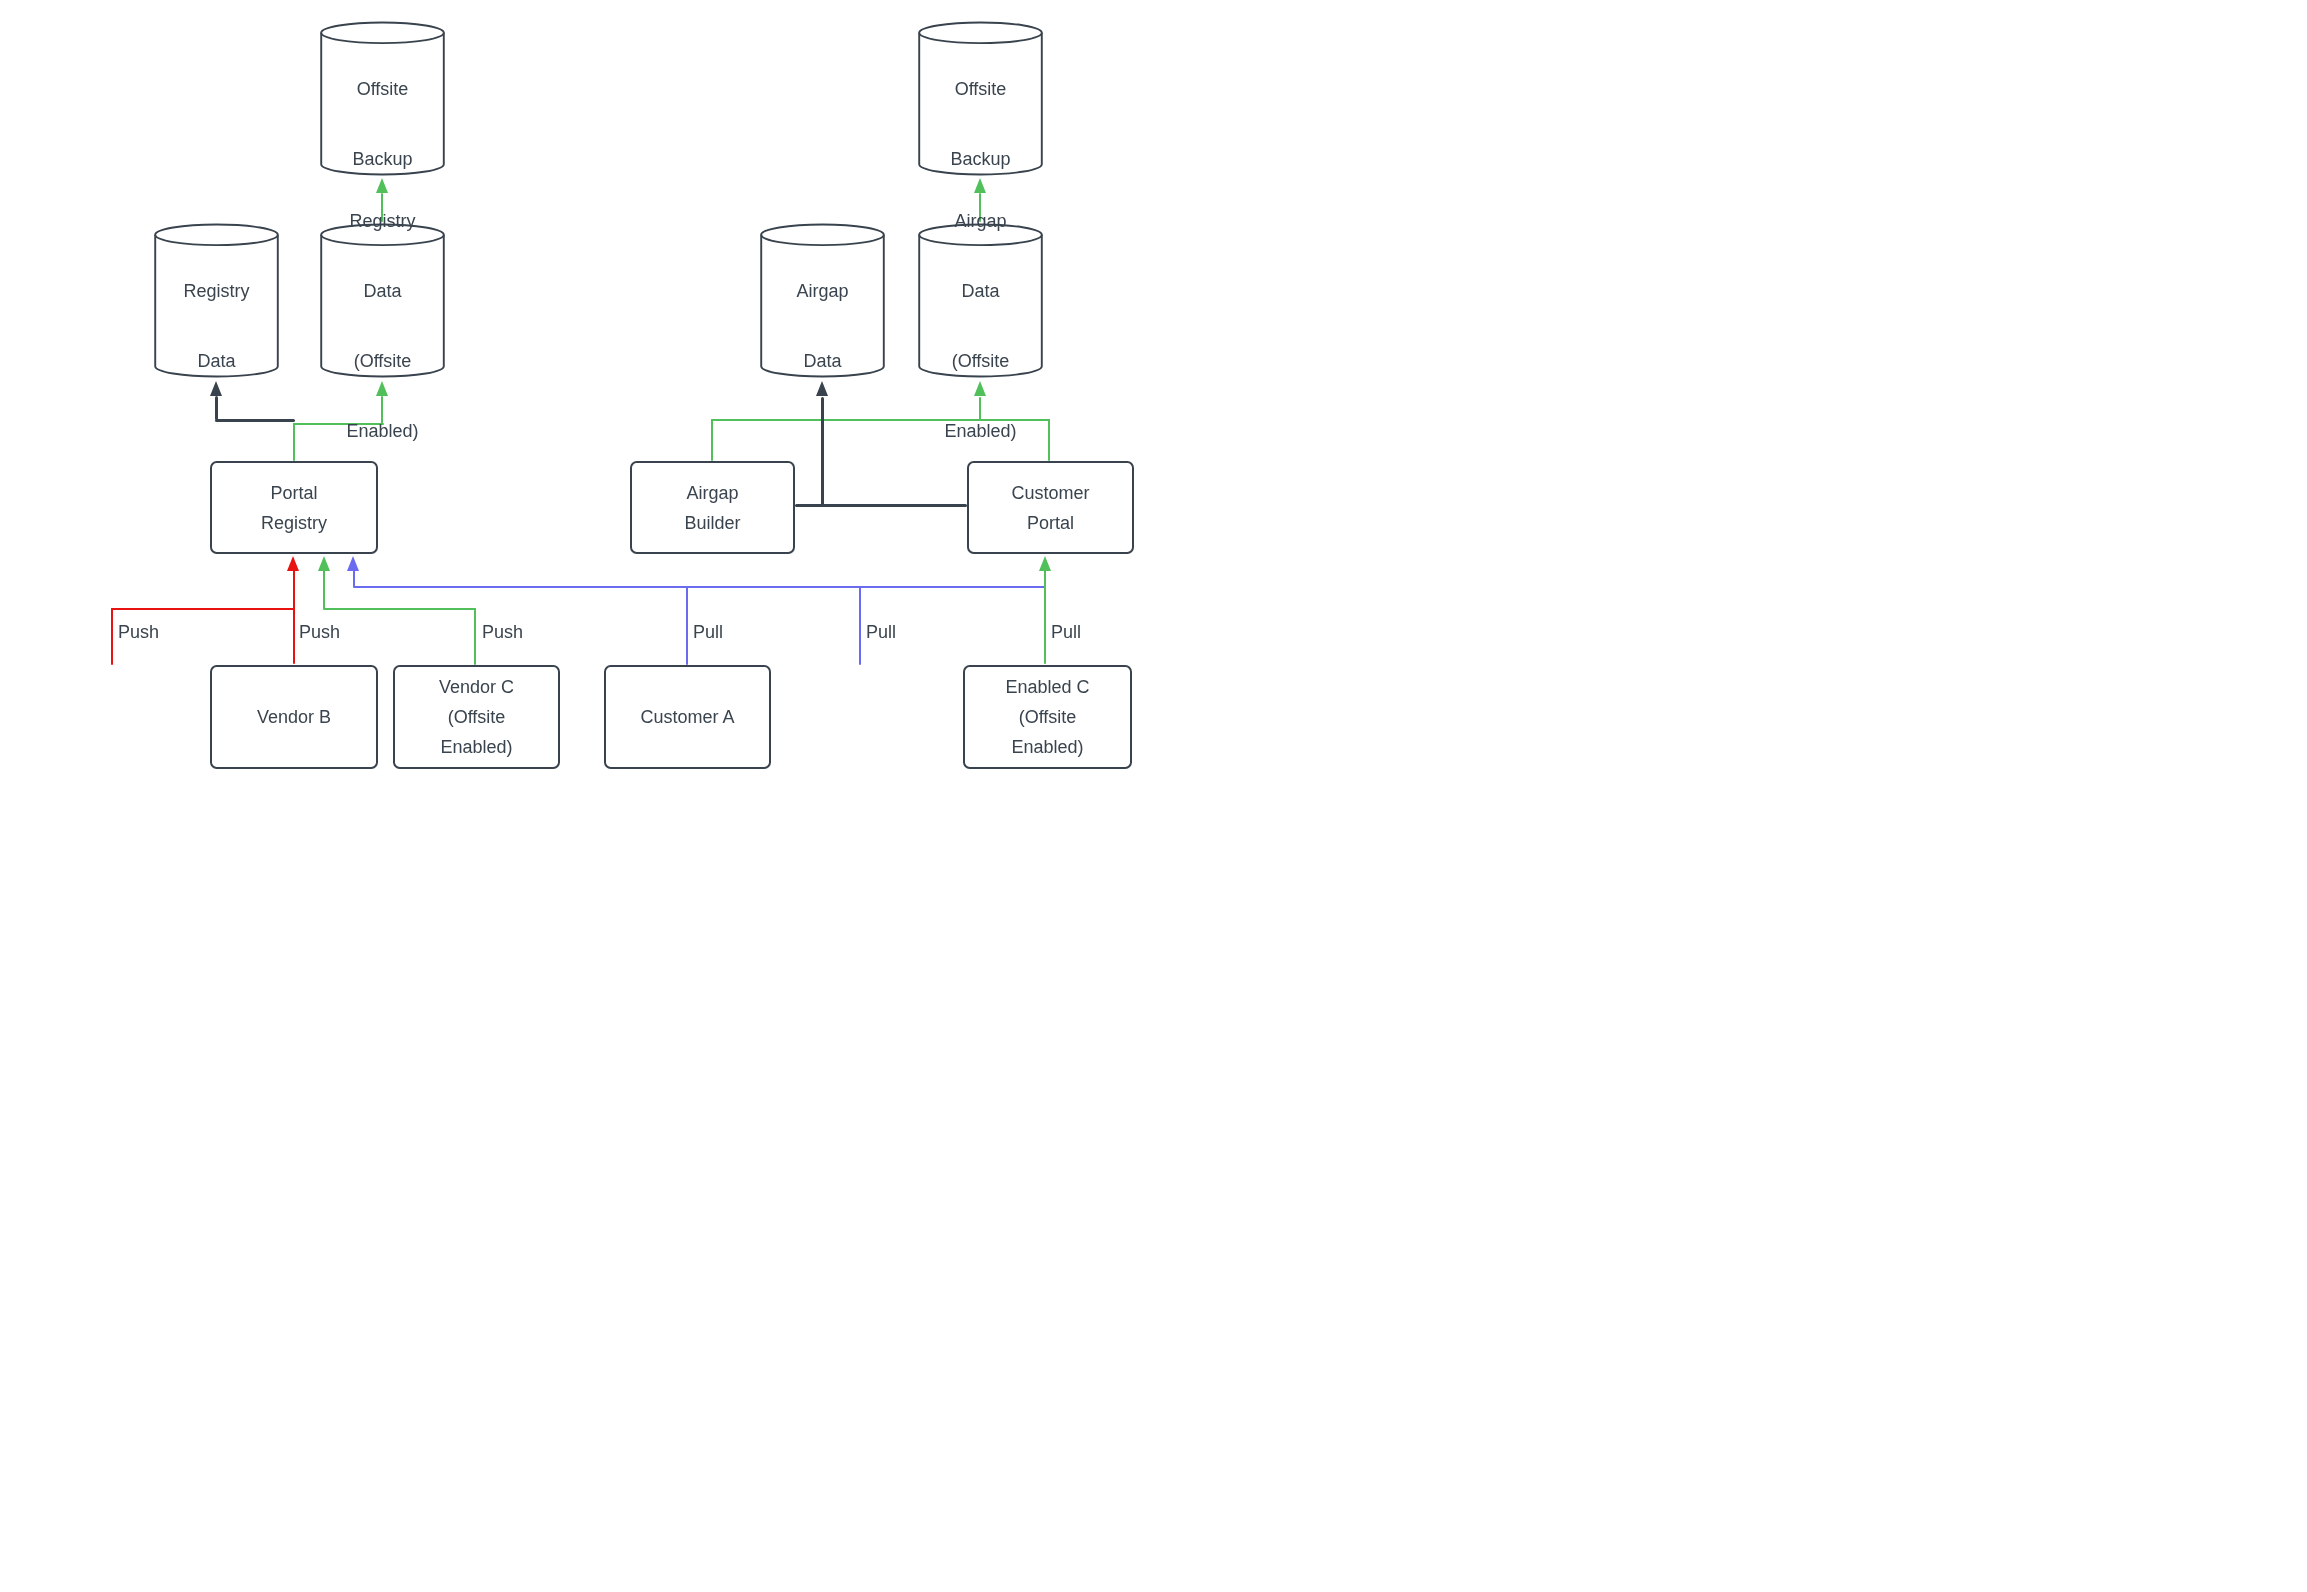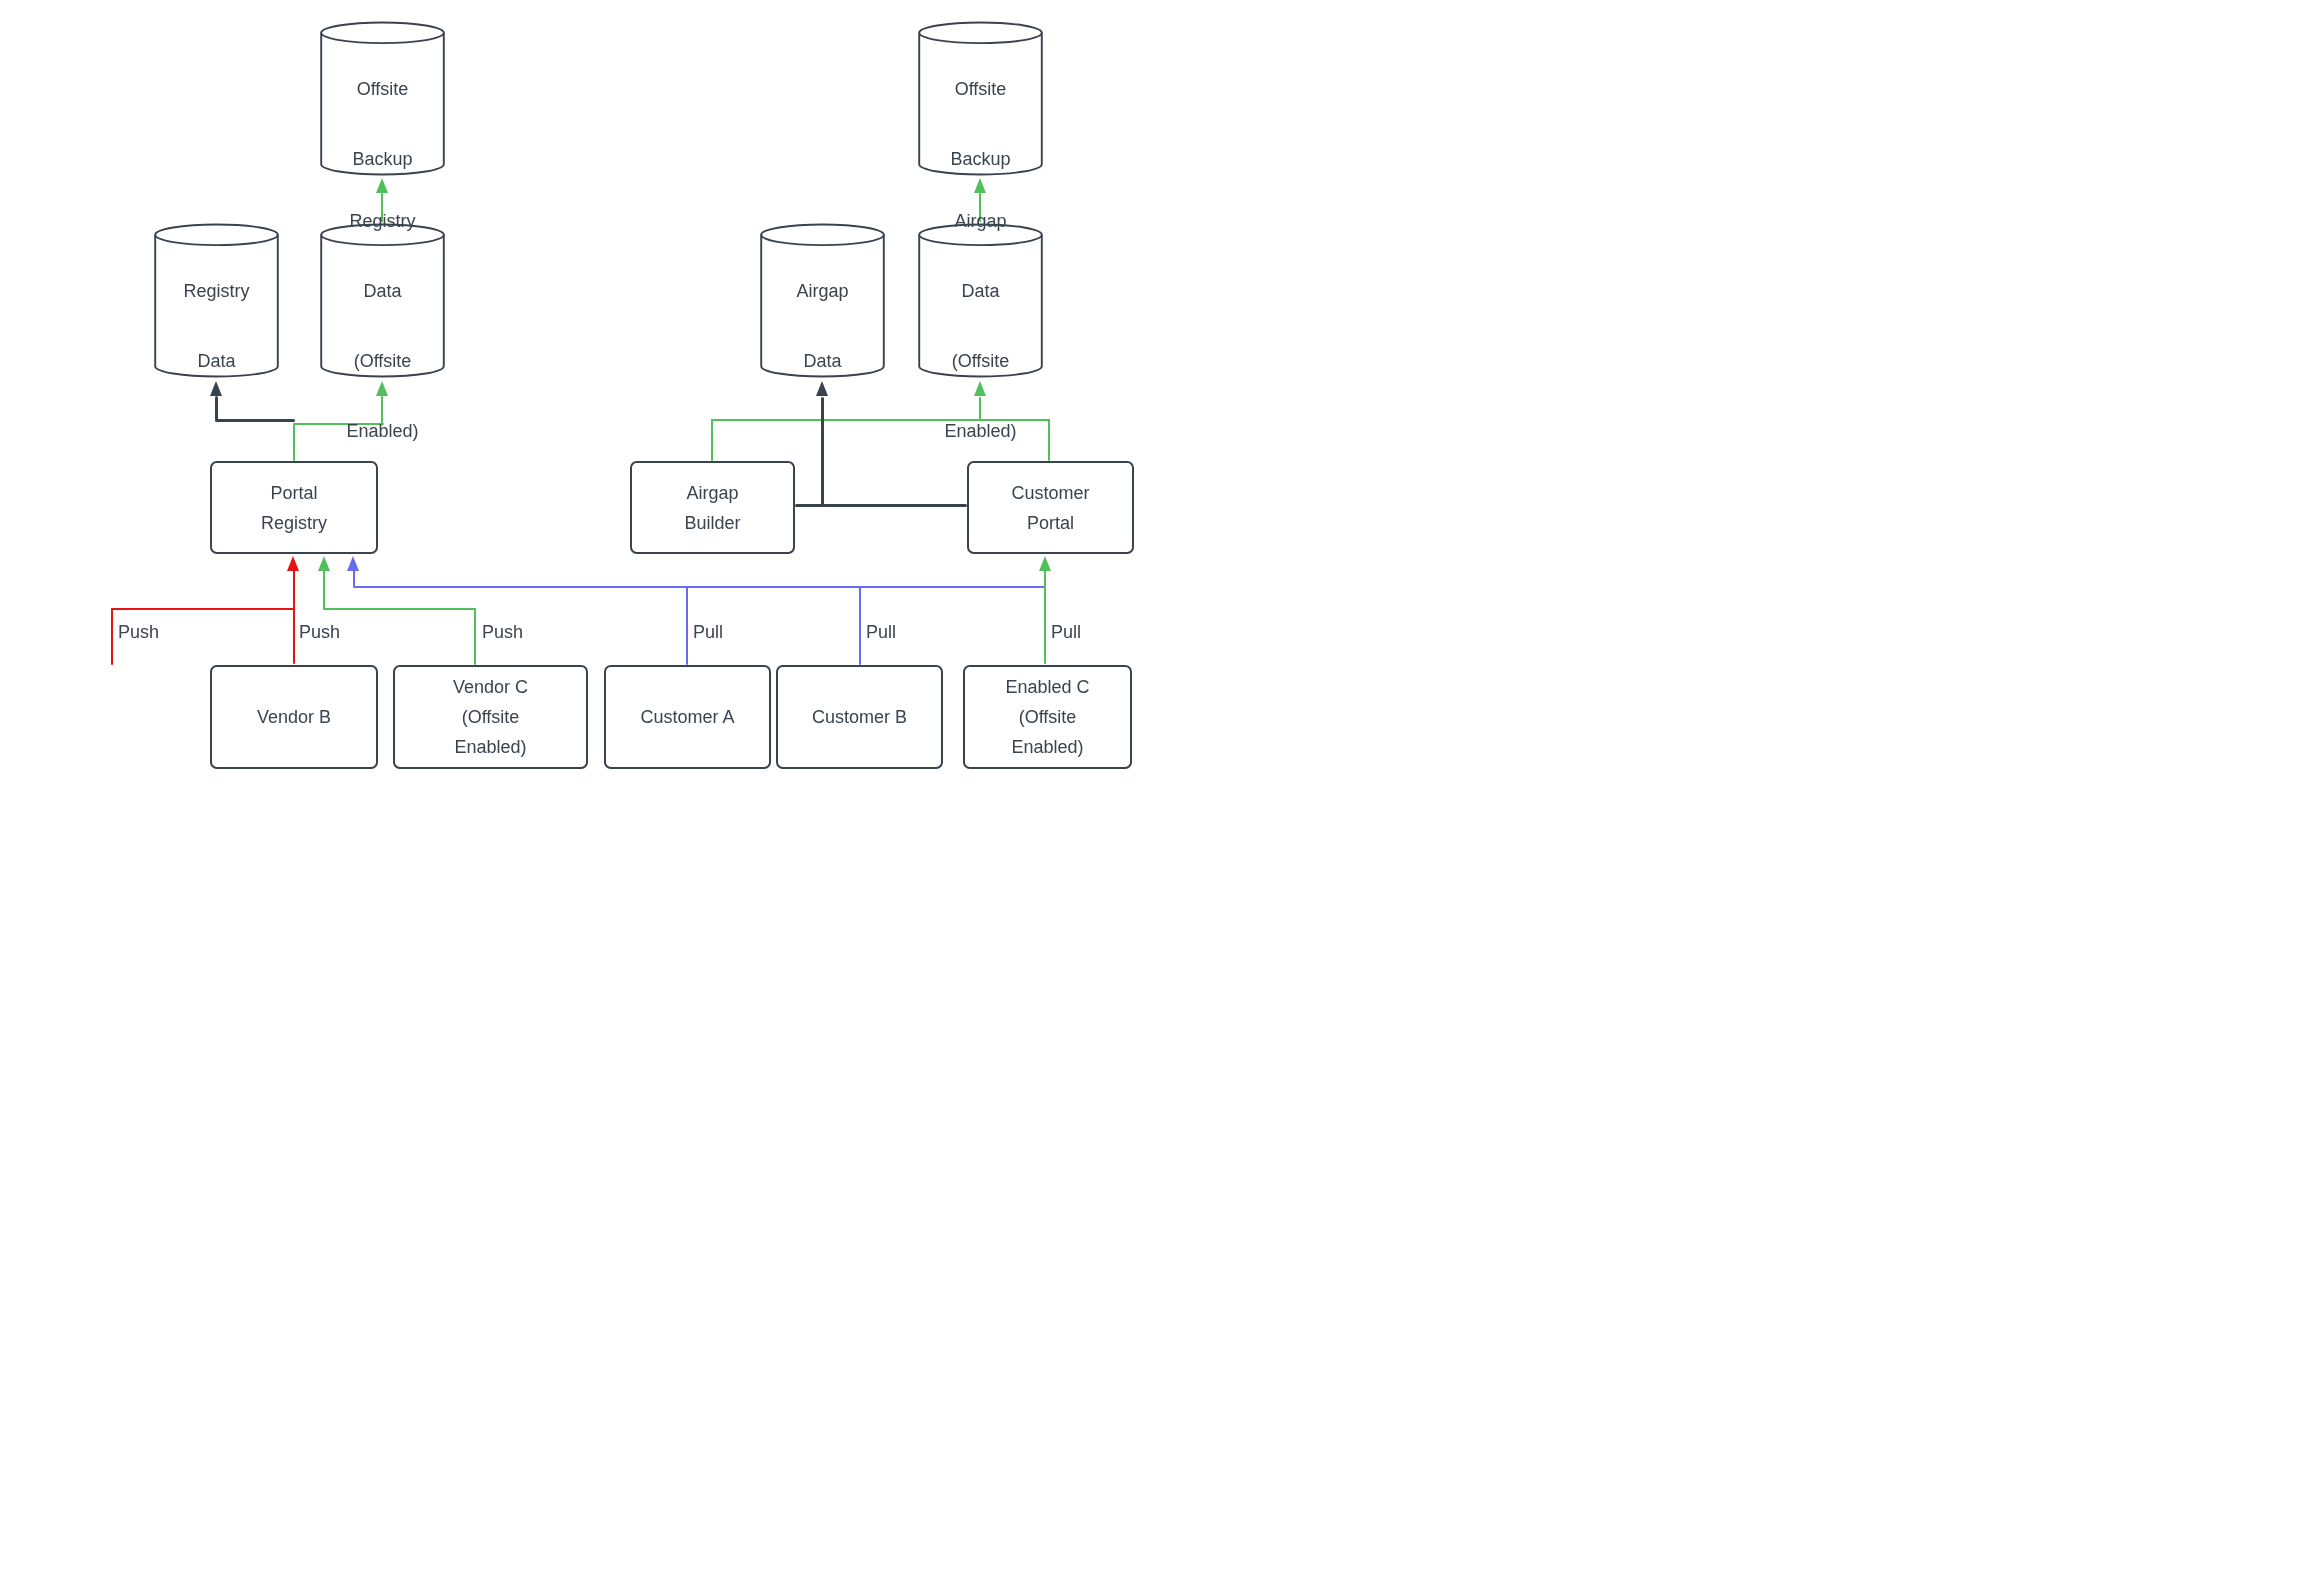--- a/index.html
+++ b/index.html
@@ -170,30 +170,27 @@
     <span>Builder</span>
   </div>
   <div class="node" style="left:967px;top:461px;width:167px;height:93px;">
     <span>Customer</span>
     <span>Portal</span>
   </div>
 
   <div class="node" style="left:210px;top:665px;width:168px;height:104px;">
     <span>Vendor B</span>
   </div>
-  <div class="node" style="left:393px;top:665px;width:195px;height:104px;">
+  <div class="node" style="left:393px;top:665px;width:167px;height:104px;">
     <span>Vendor C</span>
     <span>(Offsite</span>
     <span>Enabled)</span>
   </div>
   <div class="node" style="left:604px;top:665px;width:167px;height:104px;">
     <span>Customer A</span>
-  </div>
-  <div class="node" style="left:776px;top:665px;width:167px;height:104px;">
-    <span>Customer B</span>
   </div>
   <div class="node" style="left:963px;top:665px;width:169px;height:104px;">
     <span>Enabled C</span>
     <span>(Offsite</span>
     <span>Enabled)</span>
   </div>
 
   <div class="ln dark h" style="left:215px;top:419px;width:80px;"></div>
   <div class="ln dark v" style="left:215px;top:396px;height:24px;"></div>
   <div class="ah dark" style="left:210px;top:381px;"></div>

